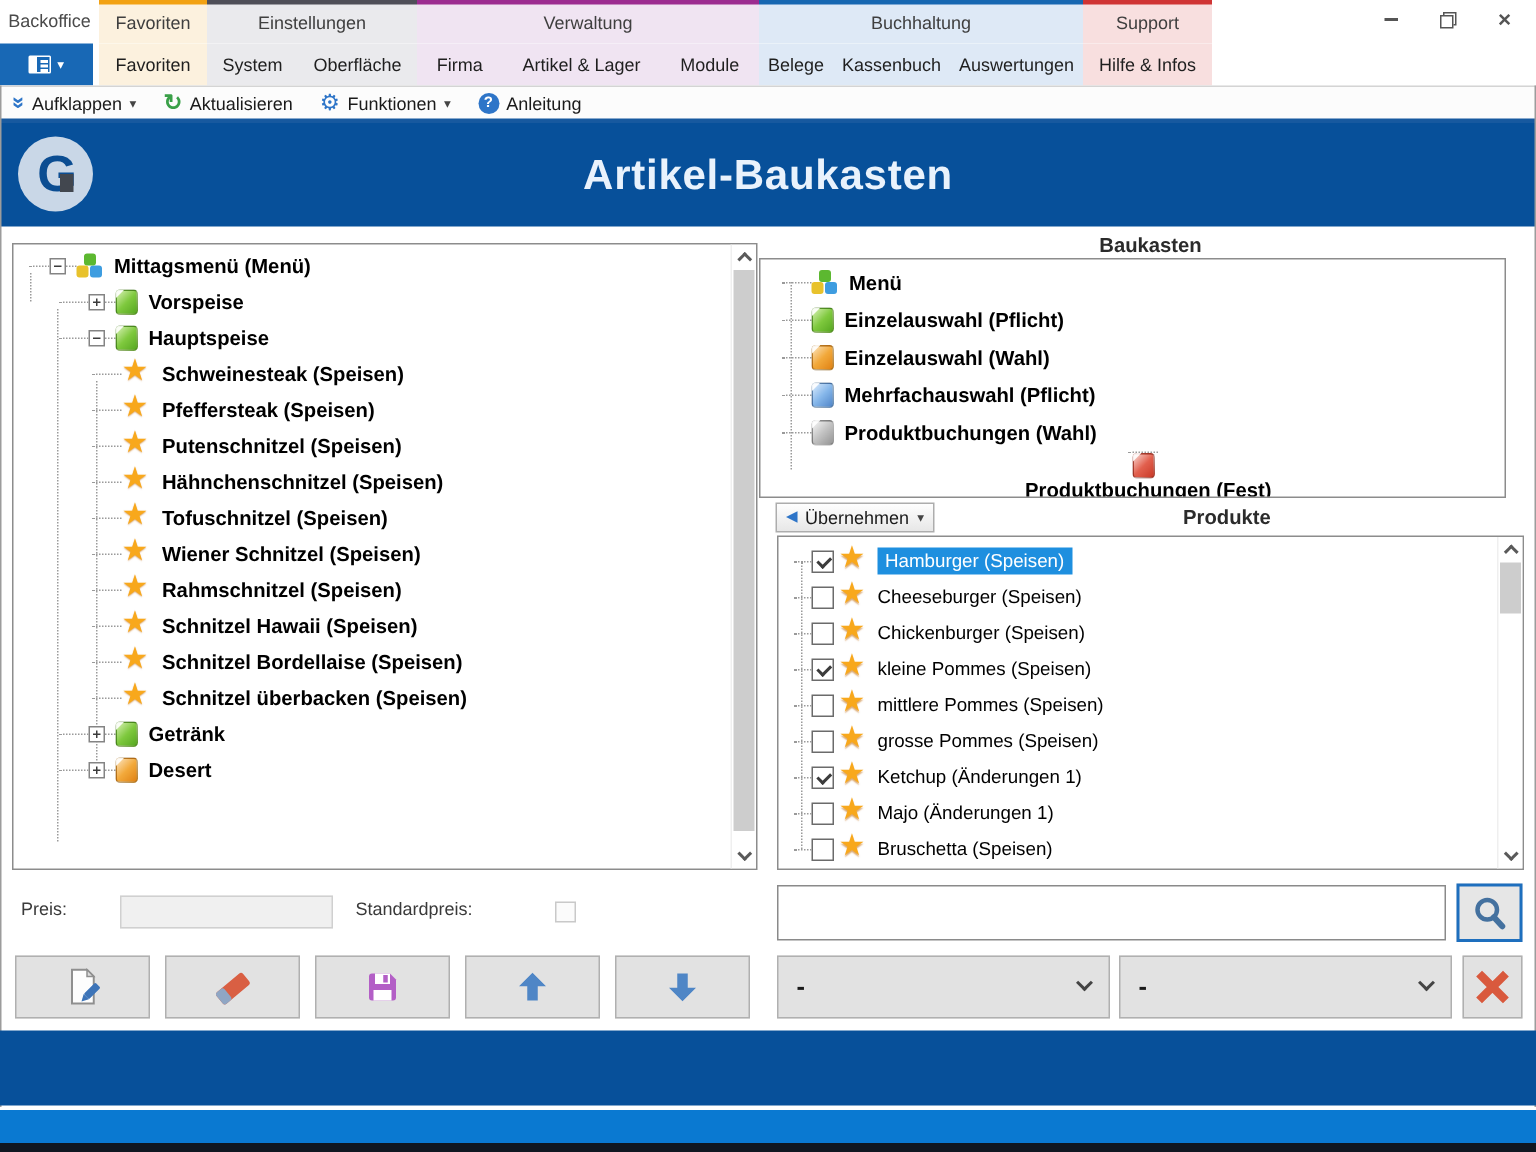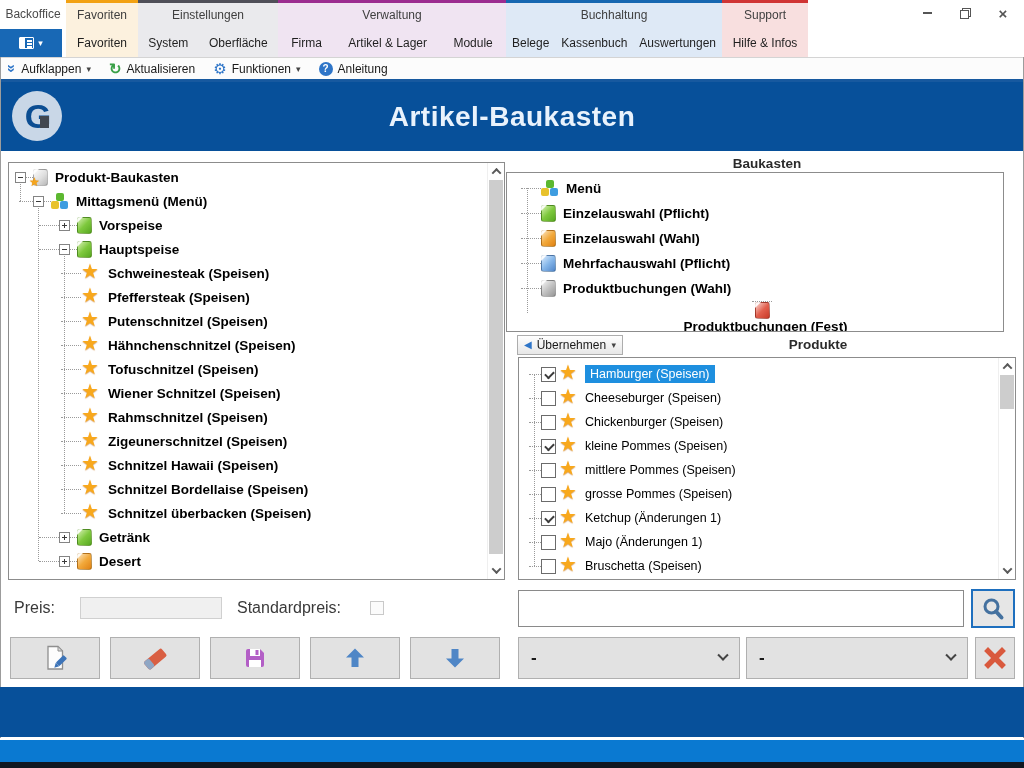--- a/index.html
+++ b/index.html
@@ -113,21 +113,21 @@
   .sb-thumb{position:absolute;left:1px;right:1px;background:#cdcdcd;}
 
   
   #applyBtn{position:absolute;left:517px;top:335px;width:106px;height:20px;display:flex;align-items:center;
     gap:5px;padding:0 6px;background:linear-gradient(#fefefe,#e7e7e7);border:1px solid #adadad;cursor:pointer;}
   .i-arrow-left-icon{color:#2e75c8;font-size:10px;line-height:1;}
   #applyBtn .lbl{font-size:12px;color:#1a1a1a;}
   #applyBtn .tb-caret{margin-left:auto;}
 
   
-  .flabel{position:absolute;font-size:16px;color:#3a3a3a;}
+  .flabel{position:absolute;font-size:12px;color:#3a3a3a;}
   #preisInput{position:absolute;left:80px;top:597px;width:142px;height:22px;background:#f0f0f0;
     border:1px solid #d0d0d0;font-size:13px;padding:0 4px;color:#333;}
   #stdCheck{position:absolute;left:370px;top:601px;width:14px;height:14px;border:1px solid #c9c9c9;background:#fbfbfb;}
   #searchInput{position:absolute;left:518px;top:590px;width:446px;height:37px;border:1px solid #8a8a8a;
     font-size:16px;padding:0 8px;font-family:"Liberation Sans",sans-serif;}
   #searchBtn{position:absolute;left:971px;top:589px;width:44px;height:39px;background:#e6e6e6;
     border:2px solid #1e6fbe;display:flex;align-items:center;justify-content:center;cursor:pointer;padding:0;}
 
   
   .abtn{position:absolute;top:637px;height:42px;background:#e2e2e2;border:1px solid #b0b0b0;
@@ -237,26 +237,20 @@
     <div class="hd-title">Artikel-Baukasten</div>
   </div>
 
   <div class="sideborders"></div>
 
   <div class="panel" id="leftPanel">
     <div class="rows" id="treeRows">
       <div class="vline" style="left:11px;top:19px;height:19px;"></div>
       <div class="vline" style="left:29px;top:43px;height:355px;"></div>
       <div class="vline" style="left:55px;top:91px;height:259px;"></div>
-    <div class="trow pl0">
-          <span class="exp"></span>
-          <span class="stub s7"></span>
-          <span class="ti pg i-page-star"></span>
-          <span class="tlabel">Produkt-Baukasten</span>
-        </div>
         <div class="trow pl1">
           <span class="stub s14"></span>
           <span class="exp"></span>
           <span class="stub s7"></span>
           <span class="ti i-cubes"></span>
           <span class="tlabel">Mittagsmenü (Menü)</span>
         </div>
         <div class="trow pl2">
           <span class="stub s20"></span>
           <span class="exp plus"></span>
@@ -298,25 +292,20 @@
         </div>
         <div class="trow pl3">
           <span class="stub s20"></span>
           <span class="ti i-star"></span>
           <span class="tlabel">Wiener Schnitzel (Speisen)</span>
         </div>
         <div class="trow pl3">
           <span class="stub s20"></span>
           <span class="ti i-star"></span>
           <span class="tlabel">Rahmschnitzel (Speisen)</span>
-        </div>
-        <div class="trow pl3">
-          <span class="stub s20"></span>
-          <span class="ti i-star"></span>
-          <span class="tlabel">Zigeunerschnitzel (Speisen)</span>
         </div>
         <div class="trow pl3">
           <span class="stub s20"></span>
           <span class="ti i-star"></span>
           <span class="tlabel">Schnitzel Hawaii (Speisen)</span>
         </div>
         <div class="trow pl3">
           <span class="stub s20"></span>
           <span class="ti i-star"></span>
           <span class="tlabel">Schnitzel Bordellaise (Speisen)</span>

